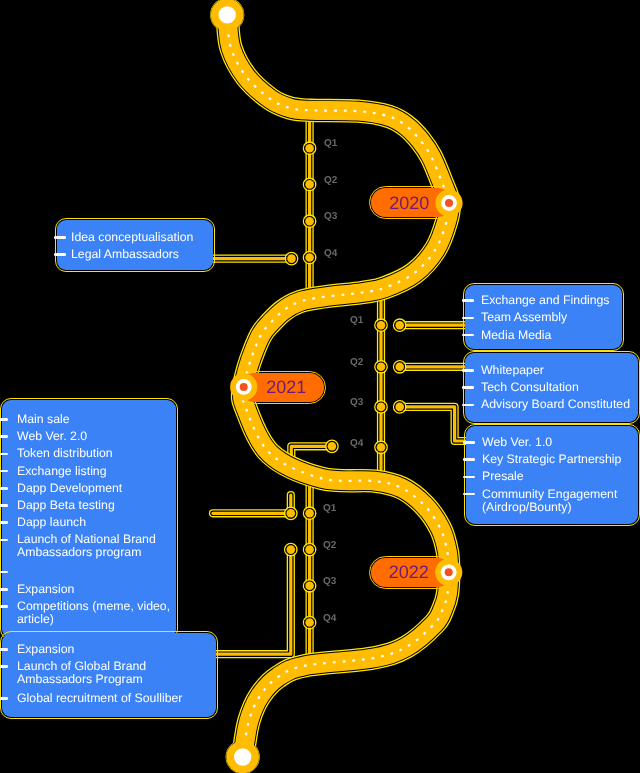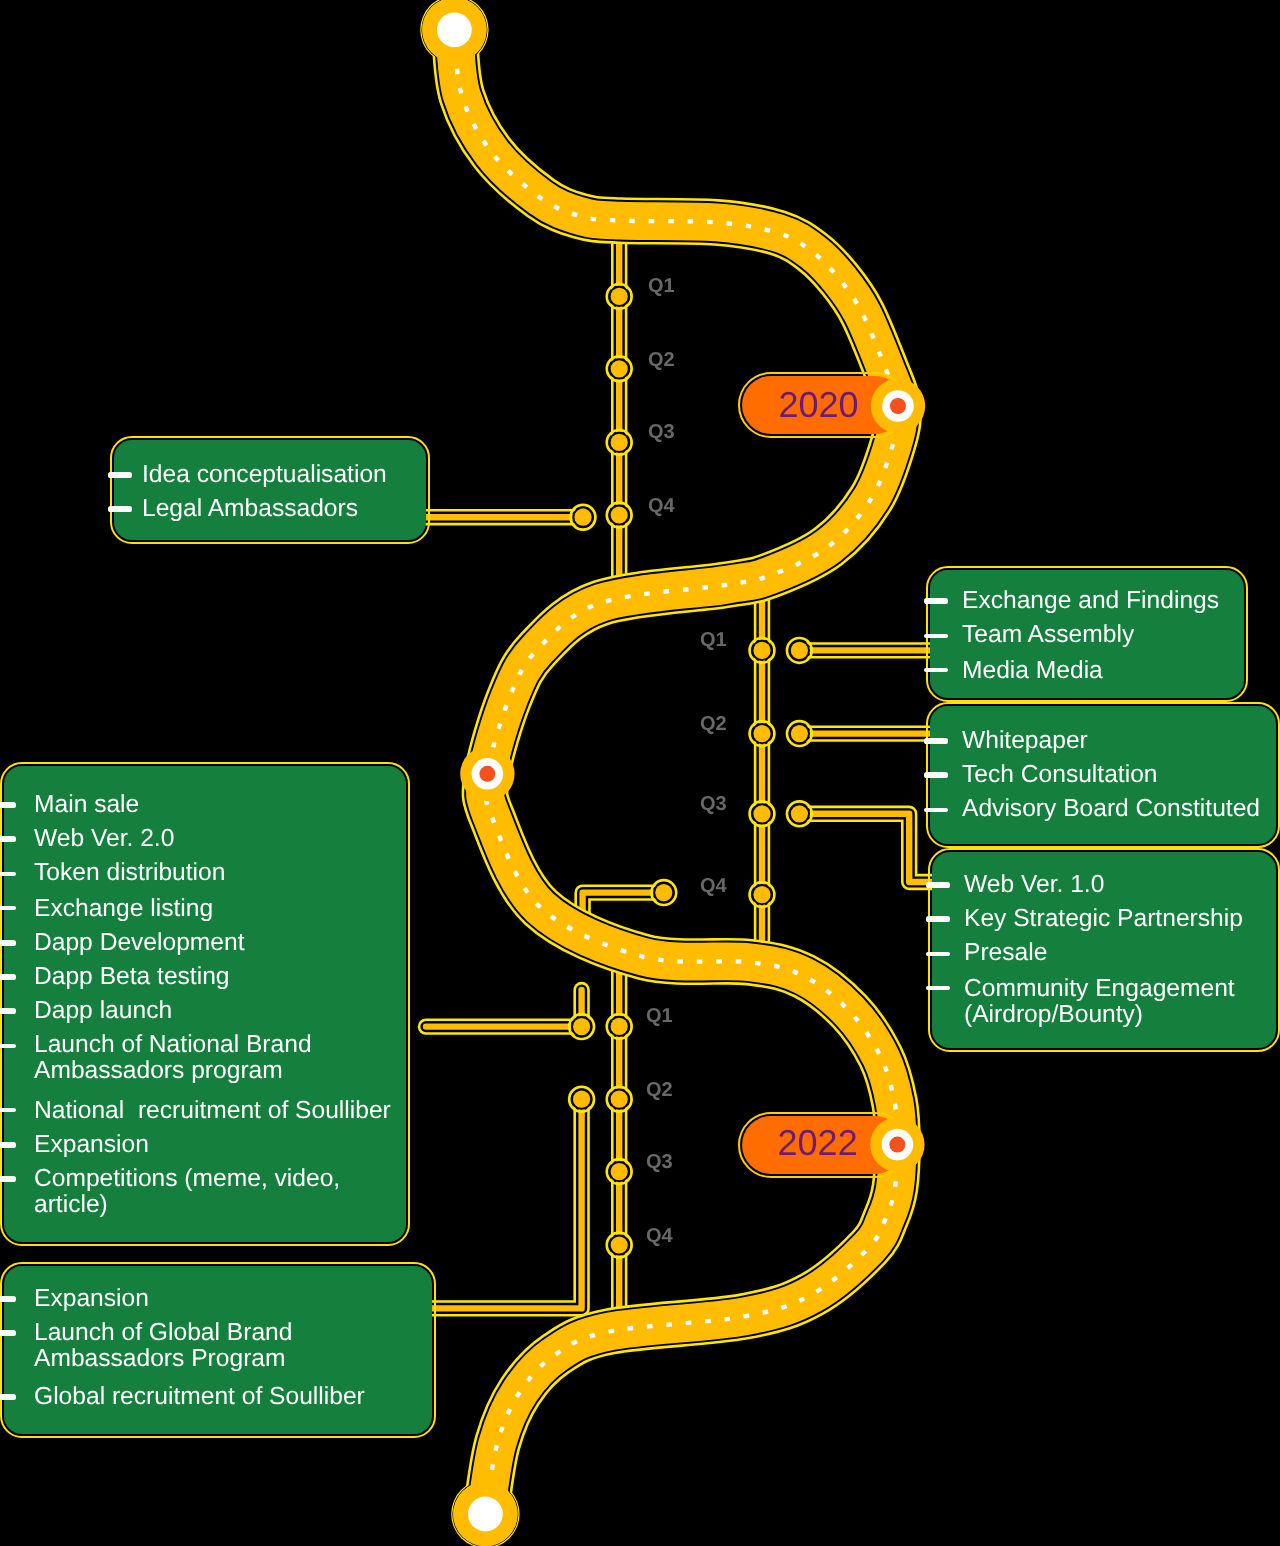--- a/index.html
+++ b/index.html
@@ -1,20 +1,20 @@
 <!DOCTYPE html>
 <html><head>
 <meta charset="utf-8">
 <style>
 html,body{margin:0;padding:0;background:#000;}
 #root{position:relative;width:640px;height:773px;background:#000;overflow:hidden;
       font-family:"Liberation Sans",sans-serif;-webkit-font-smoothing:antialiased;
       text-rendering:geometricPrecision;}
 svg.layer{position:absolute;left:0;top:0;width:640px;height:773px;}
-.box{position:absolute;background:#15803d;border-radius:9px;box-sizing:border-box;
+.box{position:absolute;background:#3b82f6;border-radius:9px;box-sizing:border-box;
      outline:1.2px solid #FFE200;outline-offset:1.5px;}
 .li{position:absolute;color:#fff;font-size:12.3px;line-height:13.4px;white-space:pre;will-change:transform;}
 .dash{position:absolute;background:#fff;height:2.5px;border-radius:1.3px;}
 .badge{position:absolute;background:#FF6D00;height:29.2px;border-radius:14.6px;color:#701a75;
        font-size:18px;outline:1.1px solid #FFD000;outline-offset:1.1px;}
 .badge span{position:absolute;top:14.6px;transform:translateY(-50%) translateZ(0);white-space:pre;}
 .q{position:absolute;color:#686868;font-size:10px;font-weight:bold;white-space:pre;will-change:transform;}
 </style>
 </head>
 <body>
@@ -125,20 +125,23 @@
 <path d="M227.0 15.0C228.3 26.0 227.8 37.9 231.0 48.1C234.2 58.3 239.5 67.9 246.0 76.4C252.5 84.9 262.9 93.6 270.2 98.9C277.5 104.2 283.4 106.1 290.0 108.0C296.6 109.9 298.6 109.8 310.0 110.3C321.4 110.8 345.0 110.2 358.2 111.2C371.4 112.2 381.1 114.0 389.1 116.5C397.1 119.0 401.1 122.0 406.2 125.9C411.3 129.8 415.8 134.7 420.0 139.9C424.2 145.1 427.5 149.4 431.3 156.9C435.1 164.4 440.0 177.1 443.0 184.8C446.0 192.5 448.5 196.9 449.1 203.0C449.7 209.1 449.0 213.6 446.7 221.3C444.4 229.0 440.9 240.8 435.5 249.4C430.1 258.1 422.7 266.8 414.2 273.2C405.7 279.6 393.3 284.6 384.7 287.8C376.1 291.0 376.5 290.2 362.4 292.5C348.3 294.8 315.8 296.2 300.2 301.5C284.6 306.8 276.5 316.6 268.9 324.5C261.3 332.4 258.9 338.4 254.7 348.8C250.5 359.2 245.1 377.1 243.6 387.0C242.1 396.9 241.4 397.3 245.9 408.4C250.4 419.5 257.7 442.1 270.3 453.8C282.9 465.5 304.3 473.8 321.7 478.4C339.1 482.9 361.3 479.5 374.7 481.1C388.1 482.7 393.7 484.0 402.0 488.1C410.3 492.2 418.3 498.9 424.7 505.6C431.1 512.3 436.5 520.7 440.3 528.3C444.1 535.9 445.9 544.0 447.3 551.3C448.7 558.6 448.7 565.2 448.7 572.3C448.7 579.4 448.4 587.6 447.5 593.7C446.6 599.8 445.2 603.8 443.0 608.8C440.8 613.8 440.5 617.4 434.4 623.8C428.3 630.2 416.8 641.2 406.3 647.0C395.9 652.8 388.6 655.2 371.7 658.3C354.8 661.4 320.6 662.6 305.0 665.7C289.4 668.8 285.5 672.0 278.0 677.0C270.5 682.0 264.9 688.4 260.0 695.8C255.1 703.2 251.7 711.1 248.8 721.3C245.9 731.5 244.7 745.1 242.7 757.0" fill="none" stroke="#FFBC00" stroke-width="18.9" stroke-linecap="round"></path>
 <path d="M227.0 15.0C228.3 26.0 227.8 37.9 231.0 48.1C234.2 58.3 239.5 67.9 246.0 76.4C252.5 84.9 262.9 93.6 270.2 98.9C277.5 104.2 283.4 106.1 290.0 108.0C296.6 109.9 298.6 109.8 310.0 110.3C321.4 110.8 345.0 110.2 358.2 111.2C371.4 112.2 381.1 114.0 389.1 116.5C397.1 119.0 401.1 122.0 406.2 125.9C411.3 129.8 415.8 134.7 420.0 139.9C424.2 145.1 427.5 149.4 431.3 156.9C435.1 164.4 440.0 177.1 443.0 184.8C446.0 192.5 448.5 196.9 449.1 203.0C449.7 209.1 449.0 213.6 446.7 221.3C444.4 229.0 440.9 240.8 435.5 249.4C430.1 258.1 422.7 266.8 414.2 273.2C405.7 279.6 393.3 284.6 384.7 287.8C376.1 291.0 376.5 290.2 362.4 292.5C348.3 294.8 315.8 296.2 300.2 301.5C284.6 306.8 276.5 316.6 268.9 324.5C261.3 332.4 258.9 338.4 254.7 348.8C250.5 359.2 245.1 377.1 243.6 387.0C242.1 396.9 241.4 397.3 245.9 408.4C250.4 419.5 257.7 442.1 270.3 453.8C282.9 465.5 304.3 473.8 321.7 478.4C339.1 482.9 361.3 479.5 374.7 481.1C388.1 482.7 393.7 484.0 402.0 488.1C410.3 492.2 418.3 498.9 424.7 505.6C431.1 512.3 436.5 520.7 440.3 528.3C444.1 535.9 445.9 544.0 447.3 551.3C448.7 558.6 448.7 565.2 448.7 572.3C448.7 579.4 448.4 587.6 447.5 593.7C446.6 599.8 445.2 603.8 443.0 608.8C440.8 613.8 440.5 617.4 434.4 623.8C428.3 630.2 416.8 641.2 406.3 647.0C395.9 652.8 388.6 655.2 371.7 658.3C354.8 661.4 320.6 662.6 305.0 665.7C289.4 668.8 285.5 672.0 278.0 677.0C270.5 682.0 264.9 688.4 260.0 695.8C255.1 703.2 251.7 711.1 248.8 721.3C245.9 731.5 244.7 745.1 242.7 757.0" fill="none" stroke="#FFFFFF" stroke-width="2.2" stroke-linecap="butt" stroke-dasharray="2.8 6.9"></path>
 <circle cx="227.2" cy="14.9" r="16.1" fill="#FFBC00"></circle>
 <circle cx="227.2" cy="14.9" r="8.7" fill="#FFFFFF"></circle>
 <circle cx="242.7" cy="757.0" r="16.1" fill="#FFBC00"></circle>
 <circle cx="242.7" cy="757.0" r="8.7" fill="#FFFFFF"></circle>
 </svg>
 <div class="badge" style="left:371.1px;top:188.3px;width:80.89999999999998px">
       <span style="left:18.1px">2020</span>
     </div>
+<div class="badge" style="left:240.0px;top:372.7px;width:83.69999999999999px">
+      <span style="left:26.3px">2021</span>
+    </div>
 <div class="badge" style="left:371.1px;top:557.9px;width:80.89999999999998px">
       <span style="left:17.7px">2022</span>
     </div>
 <svg class="layer" viewBox="0 0 640 773">
 <circle cx="449.0" cy="203.0" r="13.6" fill="#FFBC00"></circle>
 <circle cx="449.0" cy="203.0" r="7.9" fill="#FFFFFF"></circle>
 <circle cx="449.0" cy="203.0" r="4.0" fill="#F4511E"></circle>
 <circle cx="243.7" cy="386.9" r="13.6" fill="#FFBC00"></circle>
 <circle cx="243.7" cy="386.9" r="7.9" fill="#FFFFFF"></circle>
 <circle cx="243.7" cy="386.9" r="4.0" fill="#F4511E"></circle>
@@ -184,40 +187,39 @@
   <div class="dash" style="left:-2.9px;top:15.2px;width:11.8px"></div>
   <div class="li" style="left:15.7px;top:10.0px">Web Ver. 1.0</div>
   <div class="dash" style="left:-2.9px;top:32.4px;width:11.8px"></div>
   <div class="li" style="left:15.7px;top:27.2px">Key Strategic Partnership</div>
   <div class="dash" style="left:-2.9px;top:49.6px;width:11.8px"></div>
   <div class="li" style="left:15.7px;top:44.4px">Presale</div>
   <div class="dash" style="left:-2.9px;top:66.8px;width:11.8px"></div>
   <div class="li" style="left:15.7px;top:61.599999999999994px">Community Engagement
 (Airdrop/Bounty)</div>
 </div>
-<div class="box" style="left:1.9px;top:383.0px;width:201px;height:238.0px">
+<div class="box" style="left:1.9px;top:400px;width:174px;height:238.0px">
   <div class="dash" style="left:-3.3px;top:18.2px;width:9.4px"></div>
   <div class="li" style="left:14.9px;top:13.0px">Main sale</div>
   <div class="dash" style="left:-3.3px;top:35.4px;width:9.4px"></div>
   <div class="li" style="left:14.9px;top:30.2px">Web Ver. 2.0</div>
   <div class="dash" style="left:-3.3px;top:52.6px;width:9.4px"></div>
   <div class="li" style="left:14.9px;top:47.4px">Token distribution</div>
   <div class="dash" style="left:-3.3px;top:69.8px;width:9.4px"></div>
   <div class="li" style="left:14.9px;top:64.6px">Exchange listing</div>
   <div class="dash" style="left:-3.3px;top:87.0px;width:9.4px"></div>
   <div class="li" style="left:14.9px;top:81.8px">Dapp Development</div>
   <div class="dash" style="left:-3.3px;top:104.2px;width:9.4px"></div>
   <div class="li" style="left:14.9px;top:99.0px">Dapp Beta testing</div>
   <div class="dash" style="left:-3.3px;top:121.4px;width:9.4px"></div>
   <div class="li" style="left:14.9px;top:116.2px">Dapp launch</div>
   <div class="dash" style="left:-3.3px;top:138.6px;width:9.4px"></div>
   <div class="li" style="left:14.9px;top:133.4px">Launch of National Brand
 Ambassadors program</div>
   <div class="dash" style="left:-3.3px;top:170.8px;width:9.4px"></div>
-  <div class="li" style="left:14.9px;top:165.60000000000002px">National  recruitment of Soulliber</div>
   <div class="dash" style="left:-3.3px;top:188.0px;width:9.4px"></div>
   <div class="li" style="left:14.9px;top:182.8px">Expansion</div>
   <div class="dash" style="left:-3.3px;top:205.2px;width:9.4px"></div>
   <div class="li" style="left:14.9px;top:200.0px">Competitions (meme, video,
 article)</div>
 </div>
 <div class="box" style="left:1.9px;top:632.5px;width:214.0px;height:84.5px">
   <div class="dash" style="left:-3.3px;top:15.5px;width:9.4px"></div>
   <div class="li" style="left:14.9px;top:10.3px">Expansion</div>
   <div class="dash" style="left:-3.3px;top:32.7px;width:9.4px"></div>

